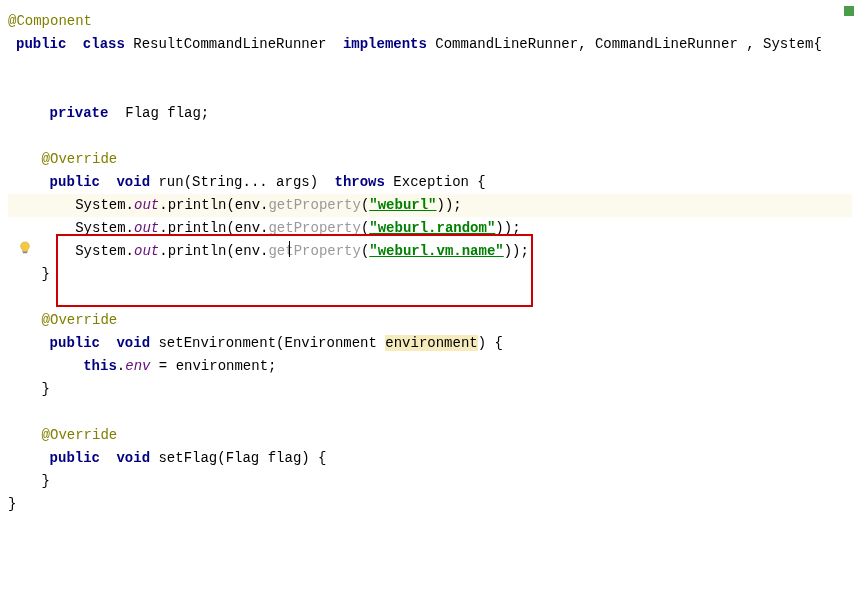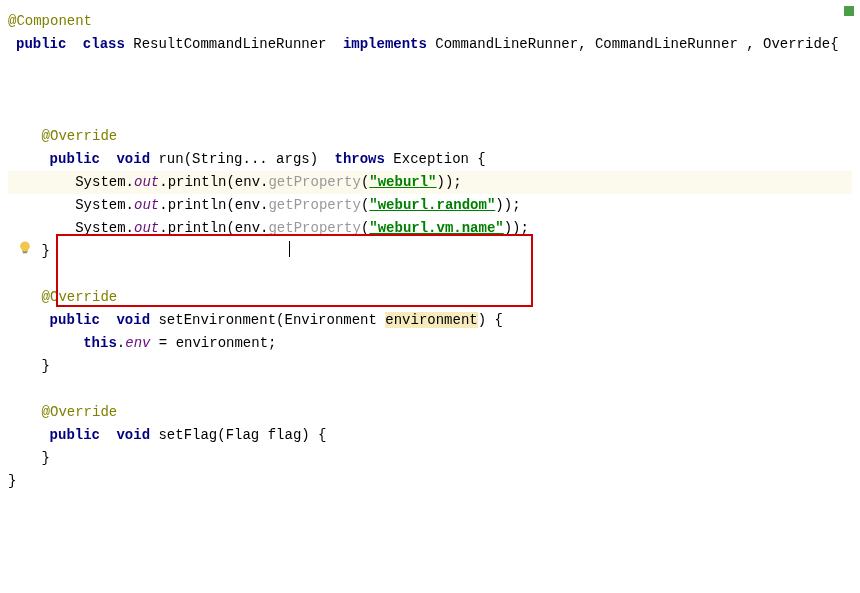--- a/index.html
+++ b/index.html
@@ -119,23 +119,24 @@
     <rect x="5.5" y="12" width="5" height="2" fill="#888"></rect>
   </svg>
 </div>
 
 <div class="cursor"></div>
 
 <div class="red-box"></div>
 
 <div class="editor">
   <div class="line"><span class="annotation">@Component</span></div>
-  <div class="line"><span class="keyword">public</span> <span class="keyword">class</span> <span class="class-name">ResultCommandLineRunner</span> <span class="keyword">implements</span> <span>CommandLineRunner</span>, <span>CommandLineRunner</span> , <span>Override</span><span>{</span></div>
+  <div class="line"><span class="keyword">public</span> <span class="keyword">class</span> <span class="class-name">ResultCommandLineRunner</span> <span class="keyword">implements</span> <span>CommandLineRunner</span>, <span>CommandLineRunner</span> , <span>System</span><span>{</span></div>
   <div class="line"> </div>
   <div class="line"> </div>
+  <div class="line">    <span class="keyword">private</span>  <span>Flag</span> <span>flag</span><span>;</span></div>
   <div class="line"> </div>
   <div class="line">    <span class="annotation">@Override</span></div>
   <div class="line">    <span class="keyword">public</span> <span class="keyword">void</span> <span>run</span><span>(String... args)</span> <span class="keyword">throws</span> <span>Exception</span><span> {</span></div>
   <div class="line current-line"><span>        System.</span><span class="static-field">out</span><span>.println(env.</span><span class="method-call-faded">getProperty</span><span>(</span><span class="string string-underline">"weburl"</span><span>));</span></div>
   <div class="line"><span>        System.</span><span class="static-field">out</span><span>.println(env.</span><span class="method-call-faded">getProperty</span><span>(</span><span class="string string-underline">"weburl.random"</span><span>));</span></div>
   <div class="line"><span>        System.</span><span class="static-field">out</span><span>.println(env.</span><span class="method-call-faded">getProperty</span><span>(</span><span class="string string-underline">"weburl.vm.name"</span><span>));</span></div>
   <div class="line"><span>    }</span></div>
   <div class="line"> </div>
   <div class="line">    <span class="annotation">@Override</span></div>
   <div class="line">    <span class="keyword">public</span> <span class="keyword">void</span> <span>setEnvironment</span><span>(Environment </span><span class="param-highlight">environment</span><span>)</span><span> {</span></div>

